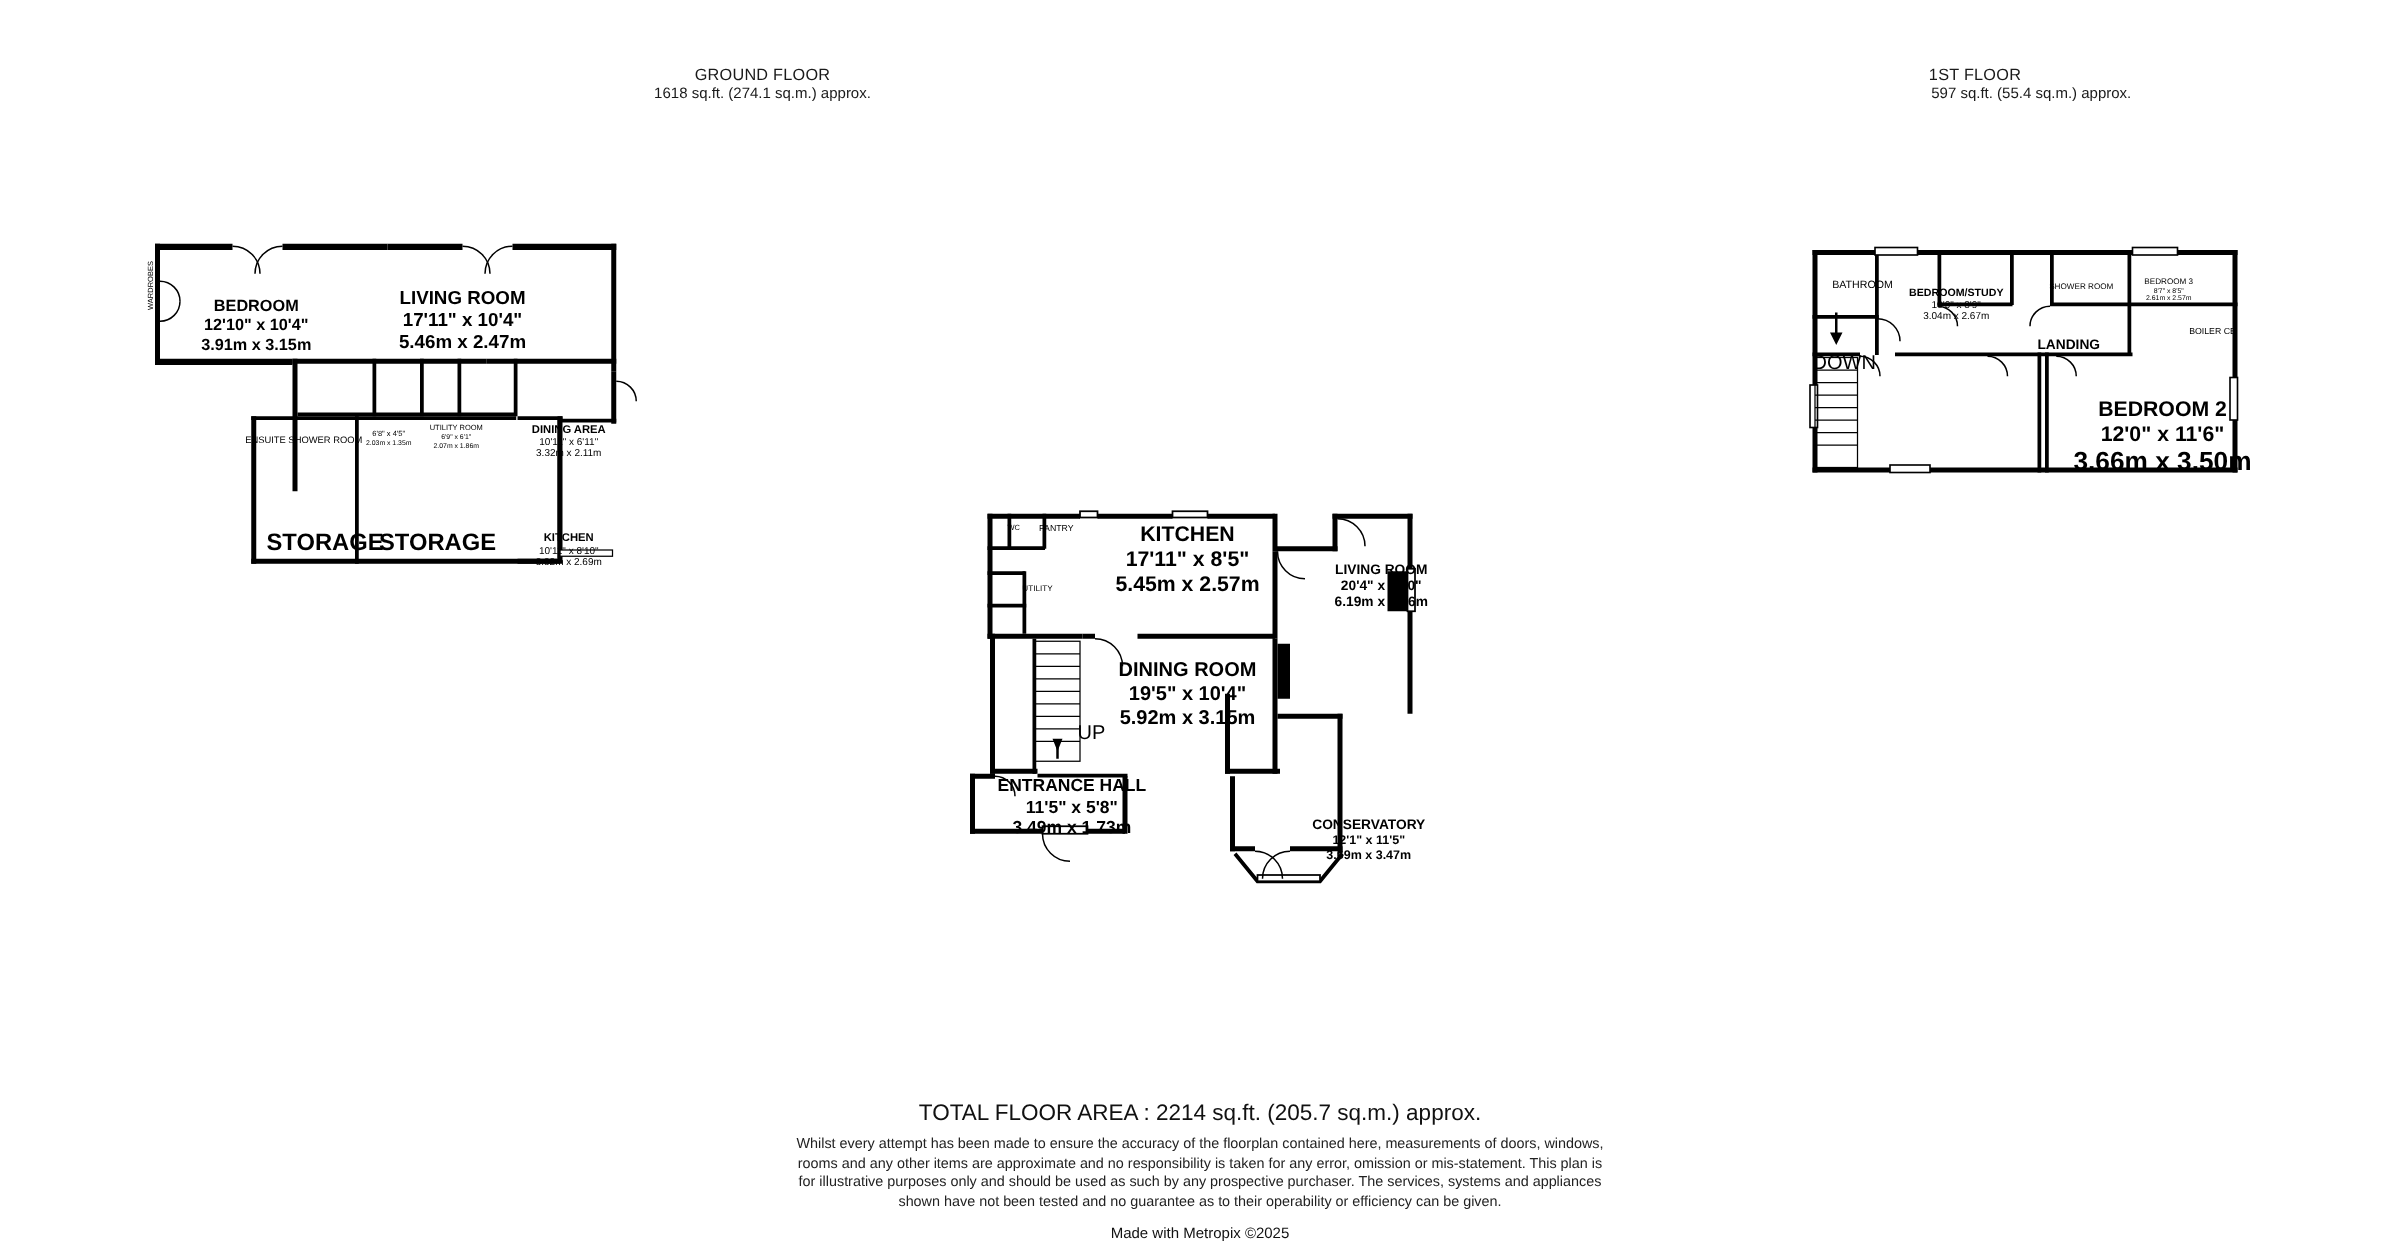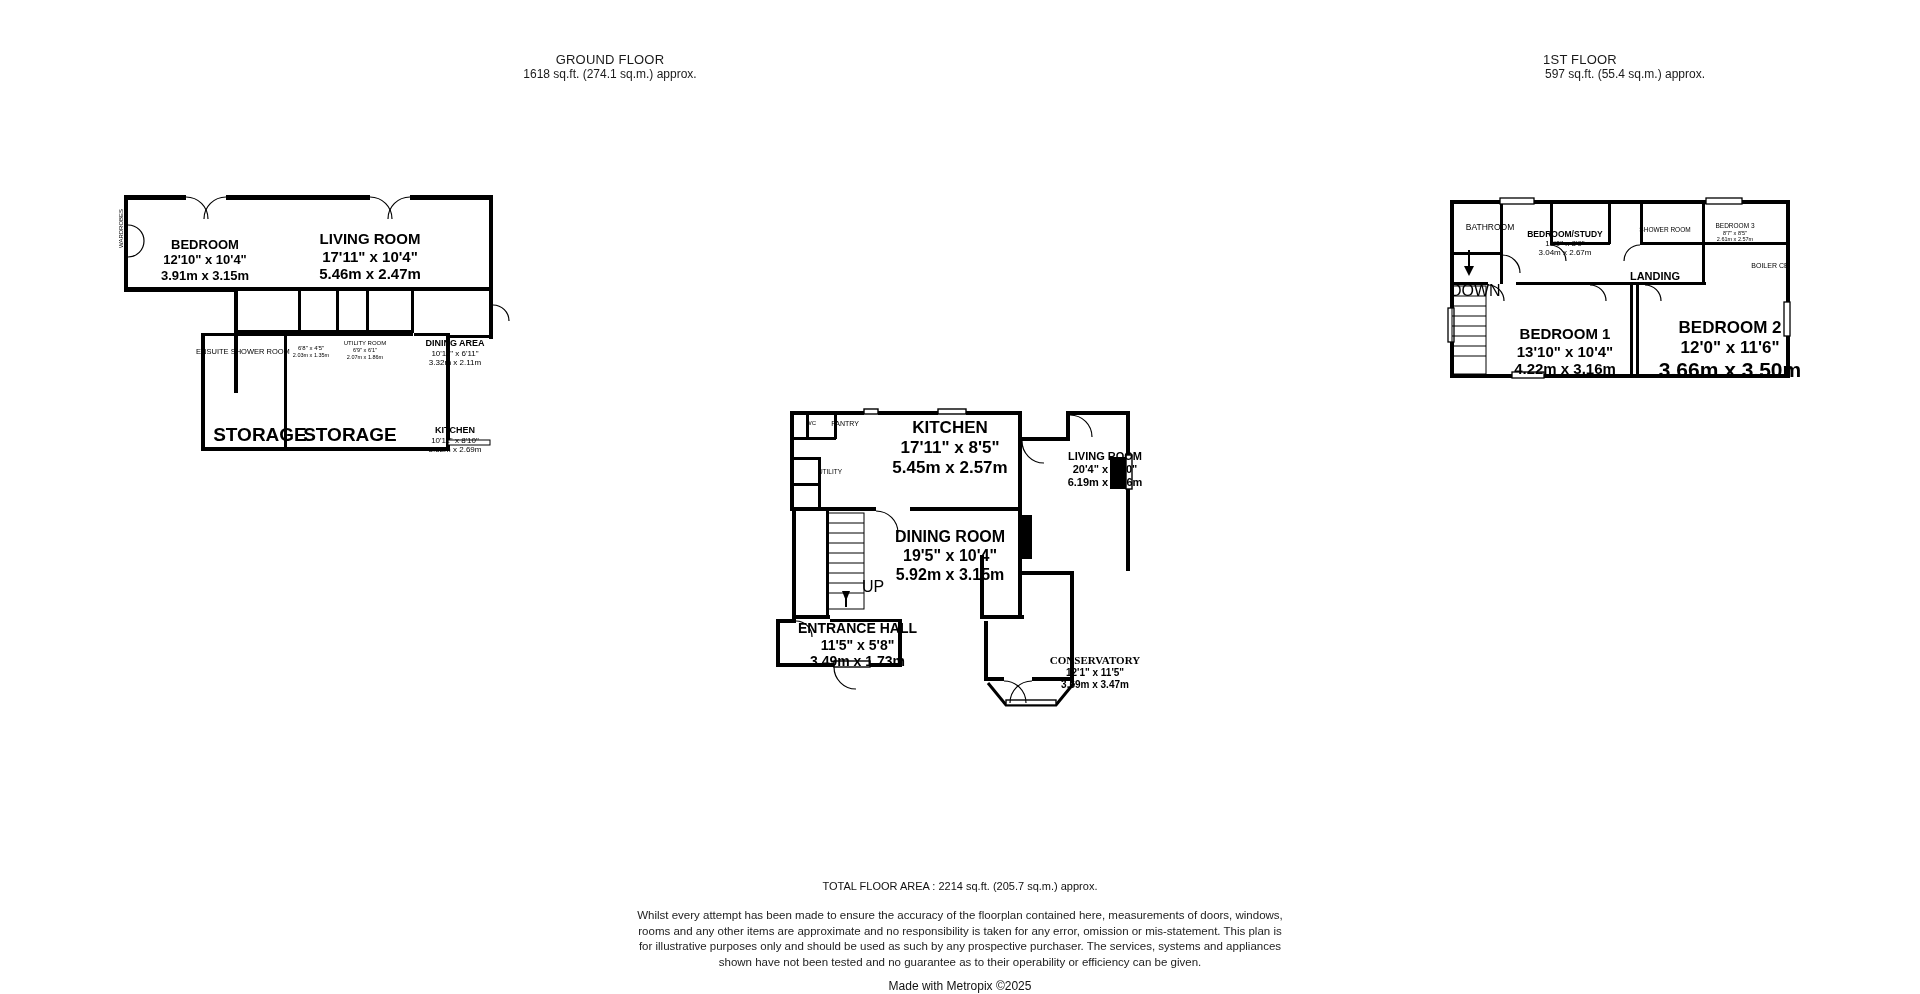--- a/index.html
+++ b/index.html
@@ -66,21 +66,21 @@
   .tiny .d { font-size: 5.5px; font-weight: normal; }
   .tiny .m { font-size: 5.5px; font-weight: normal; }
 
   .xsml .n { font-size: 7.5px; font-weight: normal; }
 
   
   .total {
     position: absolute;
     width: 100%;
     text-align: center;
-    font-size: 11px;
+    font-size: 18px;
     color: #111;
   }
   .disclaimer {
     position: absolute;
     width: 660px;
     text-align: center;
     font-size: 11.5px;
     line-height: 15.5px;
     color: #222;
   }
@@ -324,21 +324,21 @@
     <span class="m" style="font-size:16px;">5.92m  x 3.15m</span>
   </div>
 
   <div class="lbl mid" style="left:780px; top:620px; width:155px;">
     <span class="n" style="font-size:14px;">ENTRANCE HALL</span>
     <span class="d" style="font-size:14px;">11'5"  x 5'8"</span>
     <span class="m" style="font-size:14px;">3.49m  x 1.73m</span>
   </div>
 
   <div class="lbl sml" style="left:1030px; top:654px; width:130px;">
-    <span class="n" style="font-size:11px;font-family:Liberation Serif, serif;">CONSERVATORY</span>
+    <span class="n" style="font-size:11px;">CONSERVATORY</span>
     <span class="d" style="font-size:10px; font-weight:bold;">12'1"  x 11'5"</span>
     <span class="m" style="font-size:10px; font-weight:bold;">3.69m  x 3.47m</span>
   </div>
 
   <div class="lbl tiny" style="left:800px; top:420px; width:22px;">
     <span class="n">WC</span>
   </div>
   <div class="lbl tiny" style="left:826px; top:420px; width:38px;">
     <span class="n" style="font-size:7px;">PANTRY</span>
   </div>
@@ -433,25 +433,20 @@
   <div class="lbl tiny" style="left:1740px; top:262px; width:60px;">
     <span class="n" style="font-size:7px;">BOILER CB</span>
   </div>
 
   <div class="lbl xsml" style="left:1615px; top:270px; width:80px;">
     <span class="n" style="font-size:11px; font-weight:bold;">LANDING</span>
   </div>
 
   <div class="lbl tiny" style="left:1450px; top:282px; width:30px;">DOWN</div>
 
-  <div class="lbl big" style="left:1480px; top:325px; width:170px;">
-    <span class="n" style="font-size:15px;">BEDROOM 1</span>
-    <span class="d" style="font-size:15px;">13'10"  x 10'4"</span>
-    <span class="m" style="font-size:15px;">4.22m  x 3.16m</span>
-  </div>
 
   <div class="lbl big" style="left:1640px; top:318px; width:180px;">
     <span class="n" style="font-size:17px;">BEDROOM 2</span>
     <span class="d" style="font-size:17px;">12'0"  x 11'6"</span>
     <span class="m" style="font-size:21px;">3.66m  x 3.50m</span>
   </div>
 
   <div class="total" style="left:0; top:880px;">TOTAL FLOOR AREA : 2214 sq.ft. (205.7 sq.m.) approx.</div>
 
   <div class="disclaimer" style="left:630px; top:908px;">Whilst every attempt has been made to ensure the accuracy of the floorplan contained here, measurements of doors, windows, rooms and any other items are approximate and no responsibility is taken for any error, omission or mis-statement. This plan is for illustrative purposes only and should be used as such by any prospective purchaser. The services, systems and appliances shown have not been tested and no guarantee as to their operability or efficiency can be given.</div>

